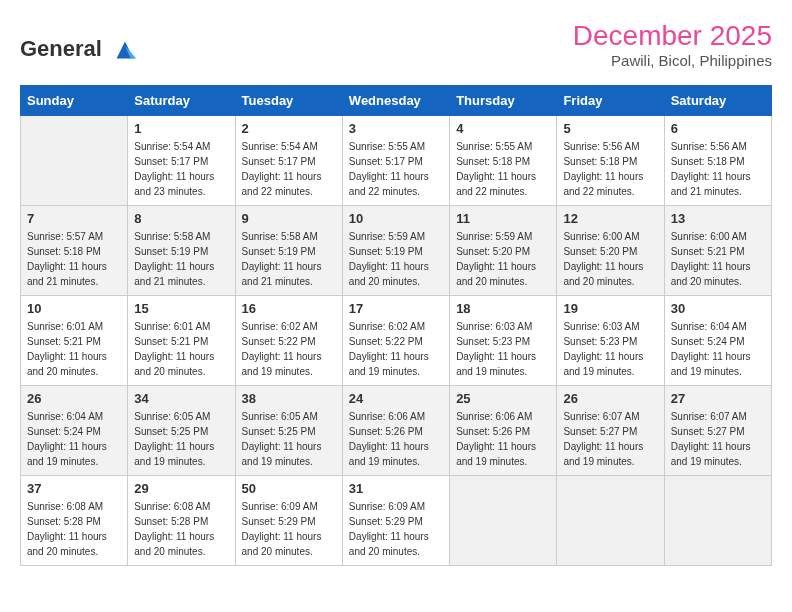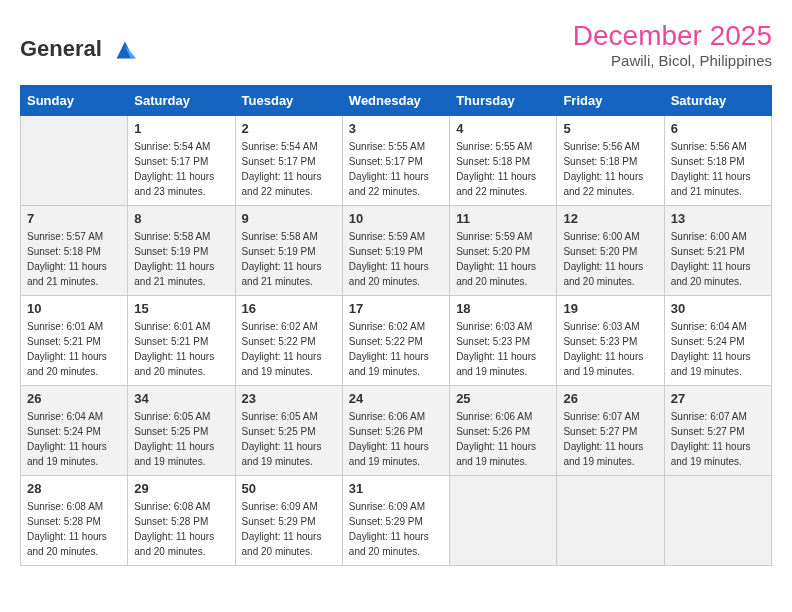--- a/index.html
+++ b/index.html
@@ -208,21 +208,21 @@
       <tr>
         <td>
           <span class="day-number">26</span>
           <div class="day-info">Sunrise: 6:04 AM<br>Sunset: 5:24 PM<br>Daylight: 11 hours<br>and 19 minutes.</div>
         </td>
         <td>
           <span class="day-number">34</span>
           <div class="day-info">Sunrise: 6:05 AM<br>Sunset: 5:25 PM<br>Daylight: 11 hours<br>and 19 minutes.</div>
         </td>
         <td>
-          <span class="day-number">23</span>
+          <span class="day-number">38</span>
           <div class="day-info">Sunrise: 6:05 AM<br>Sunset: 5:25 PM<br>Daylight: 11 hours<br>and 19 minutes.</div>
         </td>
         <td>
           <span class="day-number">24</span>
           <div class="day-info">Sunrise: 6:06 AM<br>Sunset: 5:26 PM<br>Daylight: 11 hours<br>and 19 minutes.</div>
         </td>
         <td>
           <span class="day-number">25</span>
           <div class="day-info">Sunrise: 6:06 AM<br>Sunset: 5:26 PM<br>Daylight: 11 hours<br>and 19 minutes.</div>
         </td>
@@ -230,21 +230,21 @@
           <span class="day-number">26</span>
           <div class="day-info">Sunrise: 6:07 AM<br>Sunset: 5:27 PM<br>Daylight: 11 hours<br>and 19 minutes.</div>
         </td>
         <td>
           <span class="day-number">27</span>
           <div class="day-info">Sunrise: 6:07 AM<br>Sunset: 5:27 PM<br>Daylight: 11 hours<br>and 19 minutes.</div>
         </td>
       </tr>
       <tr>
         <td>
-          <span class="day-number">28</span>
+          <span class="day-number">37</span>
           <div class="day-info">Sunrise: 6:08 AM<br>Sunset: 5:28 PM<br>Daylight: 11 hours<br>and 20 minutes.</div>
         </td>
         <td>
           <span class="day-number">29</span>
           <div class="day-info">Sunrise: 6:08 AM<br>Sunset: 5:28 PM<br>Daylight: 11 hours<br>and 20 minutes.</div>
         </td>
         <td>
           <span class="day-number">50</span>
           <div class="day-info">Sunrise: 6:09 AM<br>Sunset: 5:29 PM<br>Daylight: 11 hours<br>and 20 minutes.</div>
         </td>

